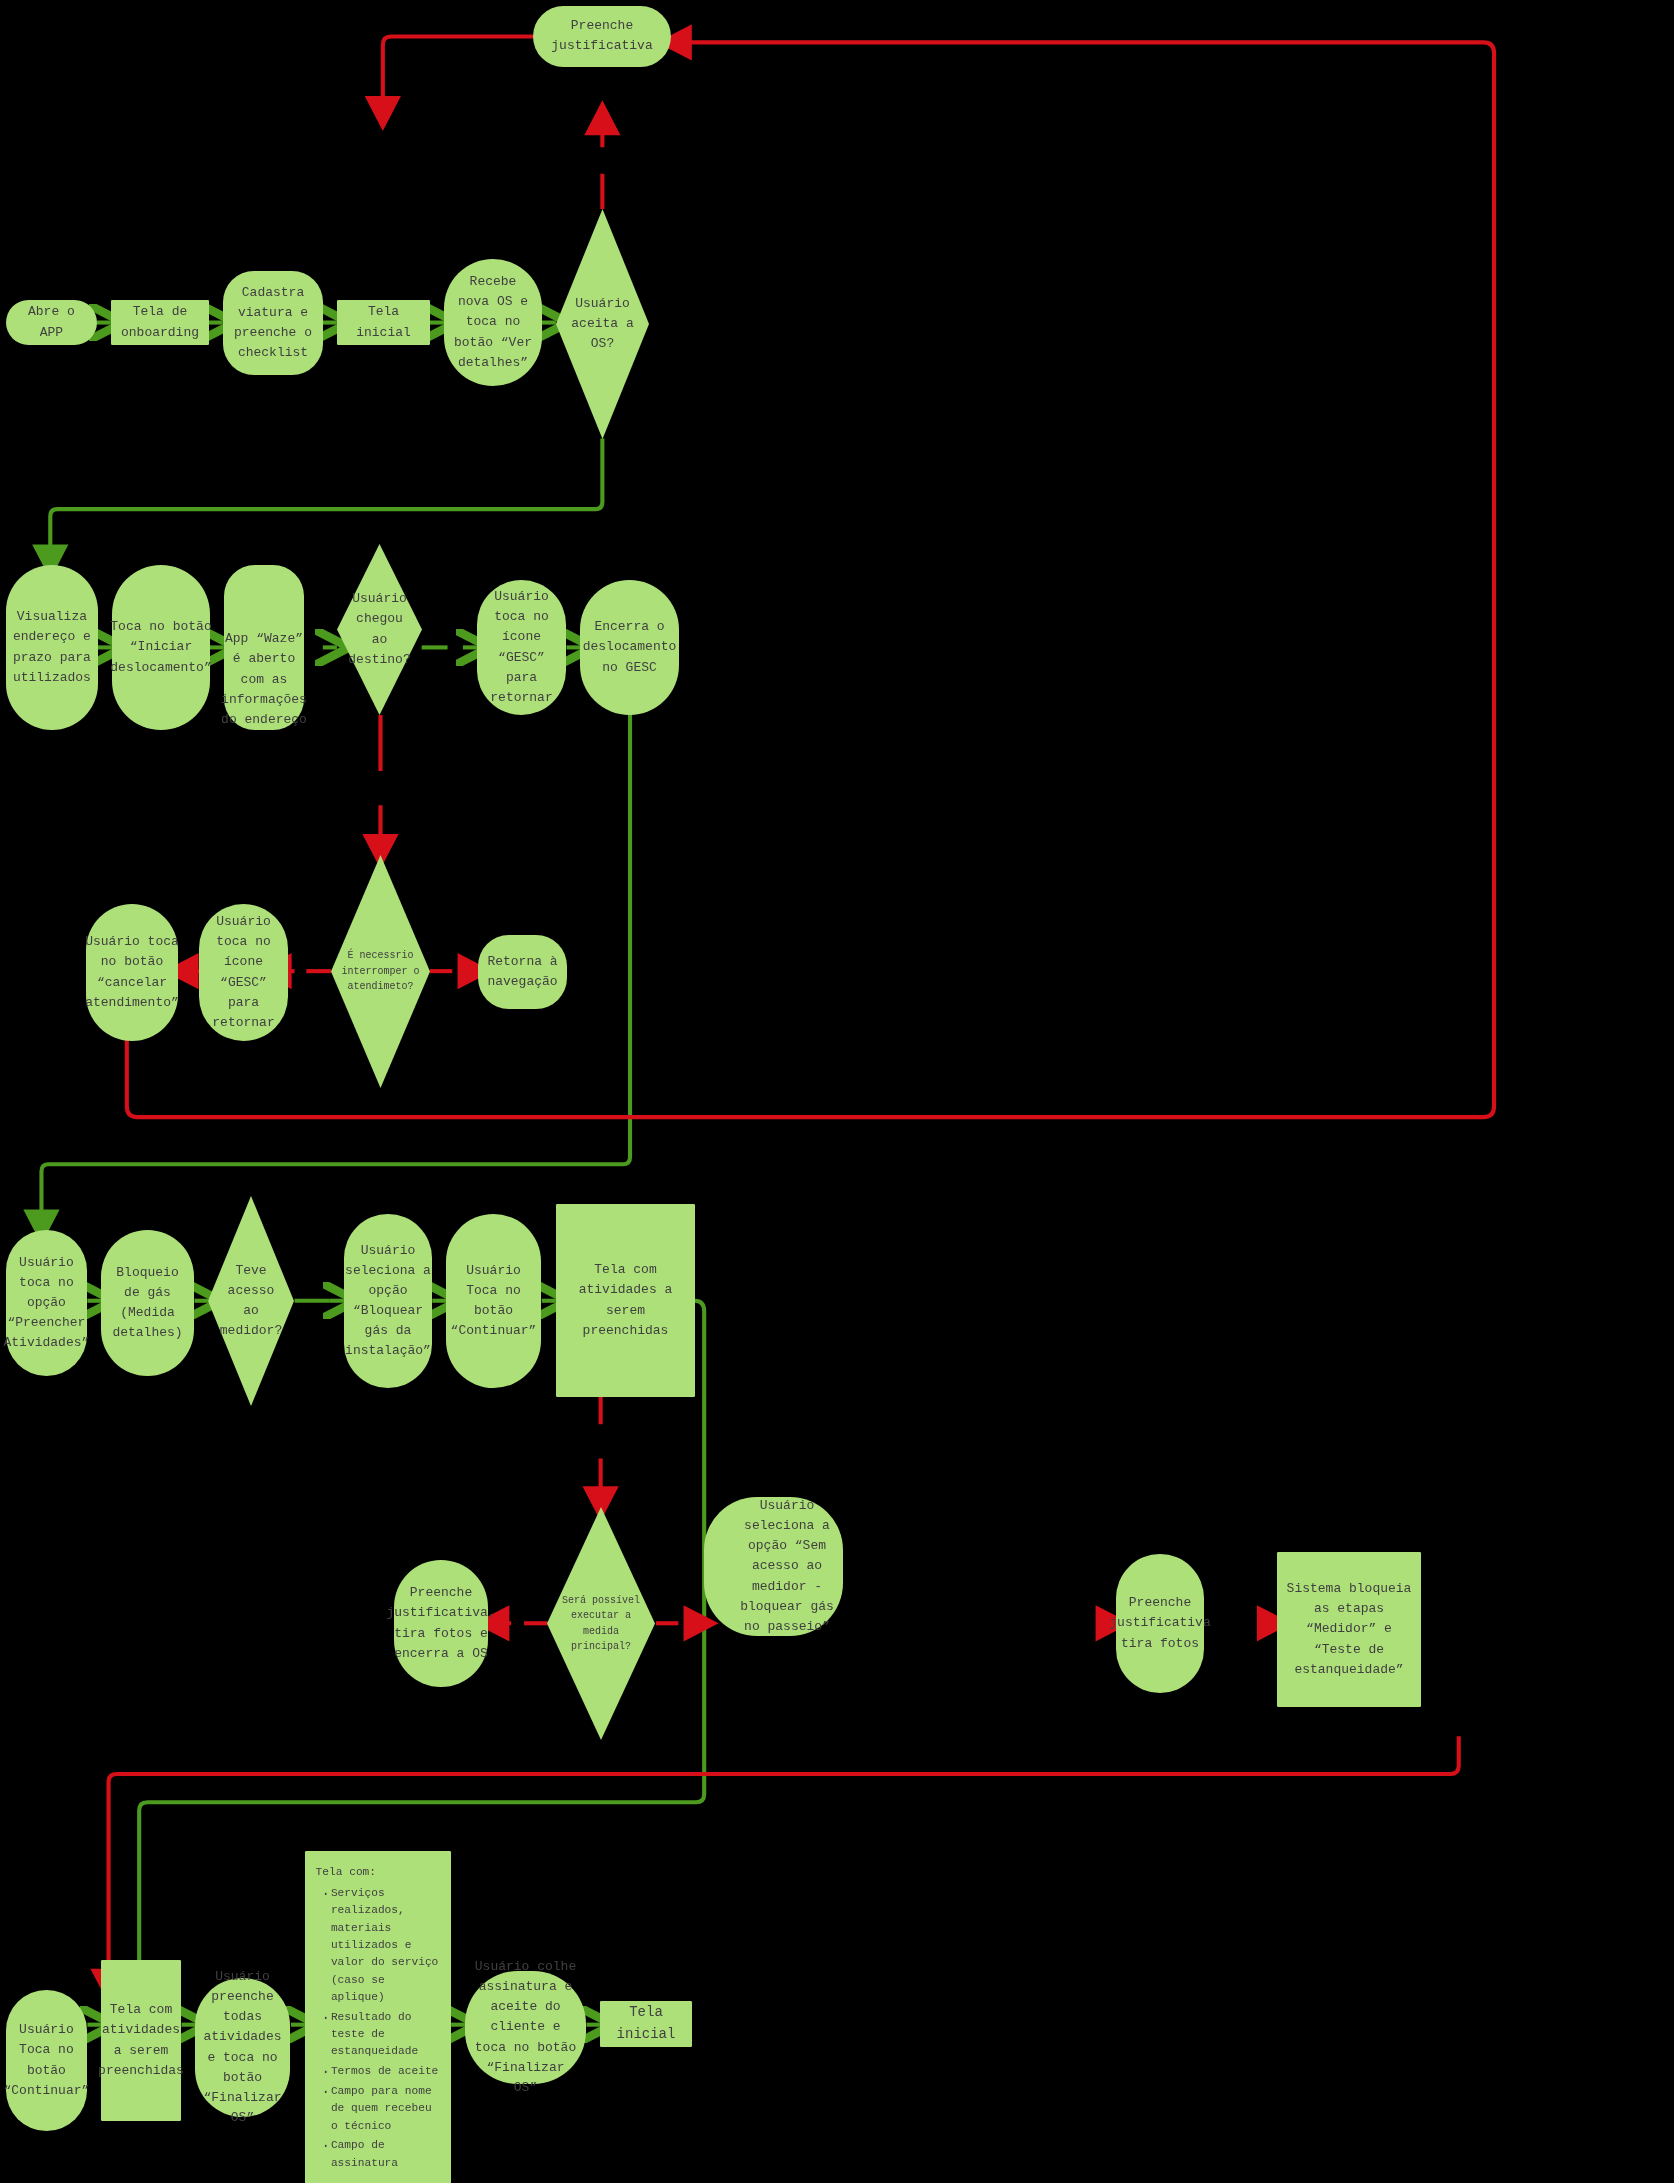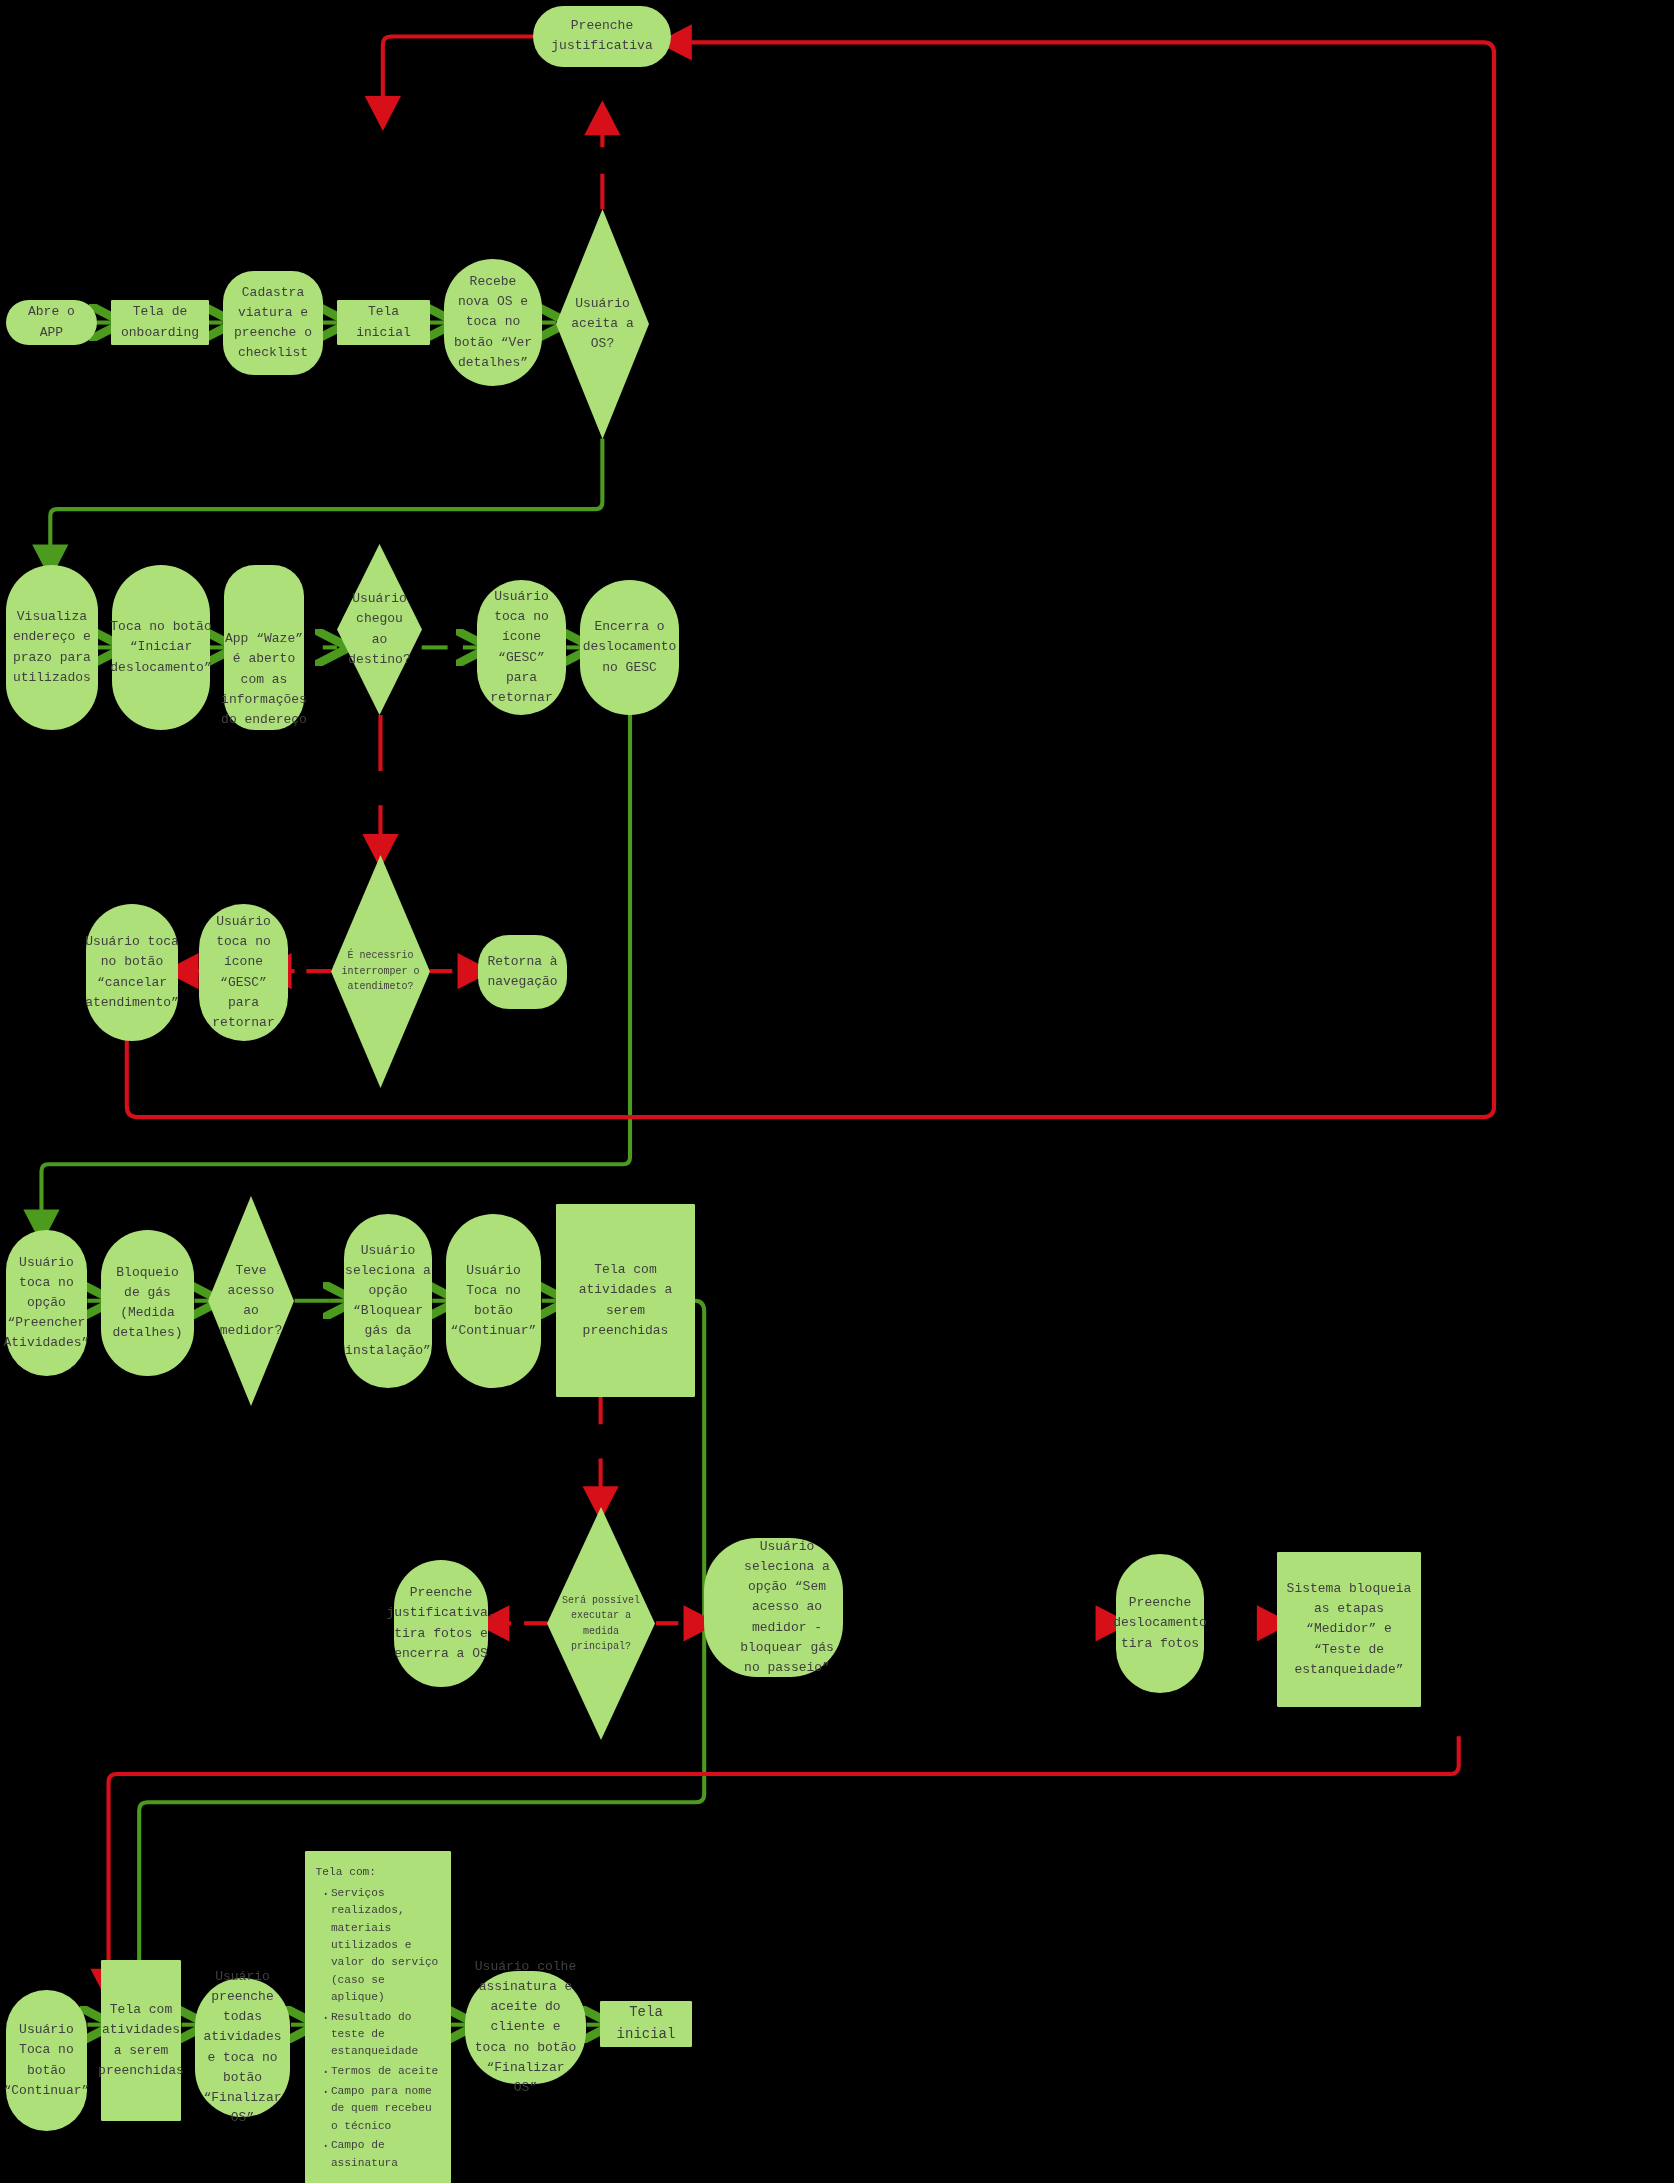--- a/index.html
+++ b/index.html
@@ -235,26 +235,26 @@
 
   <div class="node diamond t17" style="left:547px;top:1507px;width:108px;height:233px;">
     <span class="dia-shape"></span>
     <span class="lbl">Será possível executar a medida principal?</span>
   </div>
 
   <div class="node round-lg t22" style="left:394px;top:1560px;width:94px;height:127px;">
     <span class="lbl">Preenche justificativa, tira fotos e encerra a OS</span>
   </div>
 
-  <div class="node round-lg t22" style="left:704px;top:1538px;width:139px;height:139px;padding-left:27px;">
+  <div class="node round-lg t22" style="left:704px;top:1497px;width:139px;height:139px;padding-left:27px;">
     <span class="lbl">Usuário seleciona a opção “Sem acesso ao medidor - bloquear gás no passeio”</span>
   </div>
 
   <div class="node round-lg t22" style="left:1116px;top:1554px;width:88px;height:139px;">
-    <span class="lbl">Preenche deslocamento tira fotos</span>
+    <span class="lbl">Preenche justificativa tira fotos</span>
   </div>
 
   <div class="node rect t22" style="left:1277px;top:1552px;width:144px;height:155px;">
     <span class="lbl">Sistema bloqueia as etapas “Medidor” e “Teste de estanqueidade”</span>
   </div>
 
   <div class="node round-lg t22" style="left:5.9px;top:1990px;width:81px;height:141px;">
     <span class="lbl">Usuário Toca no botão “Continuar”</span>
   </div>
 

